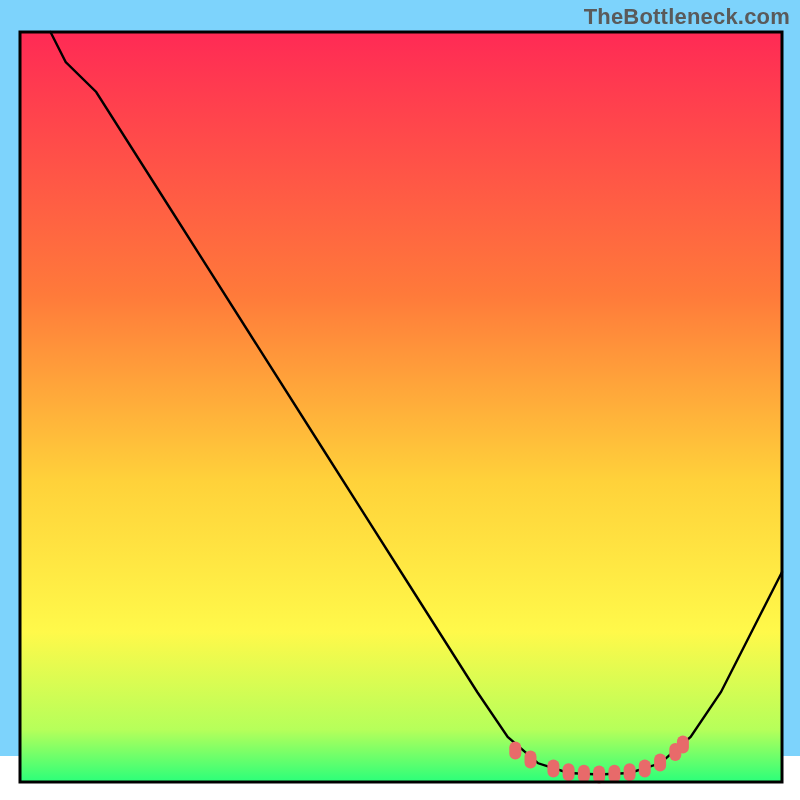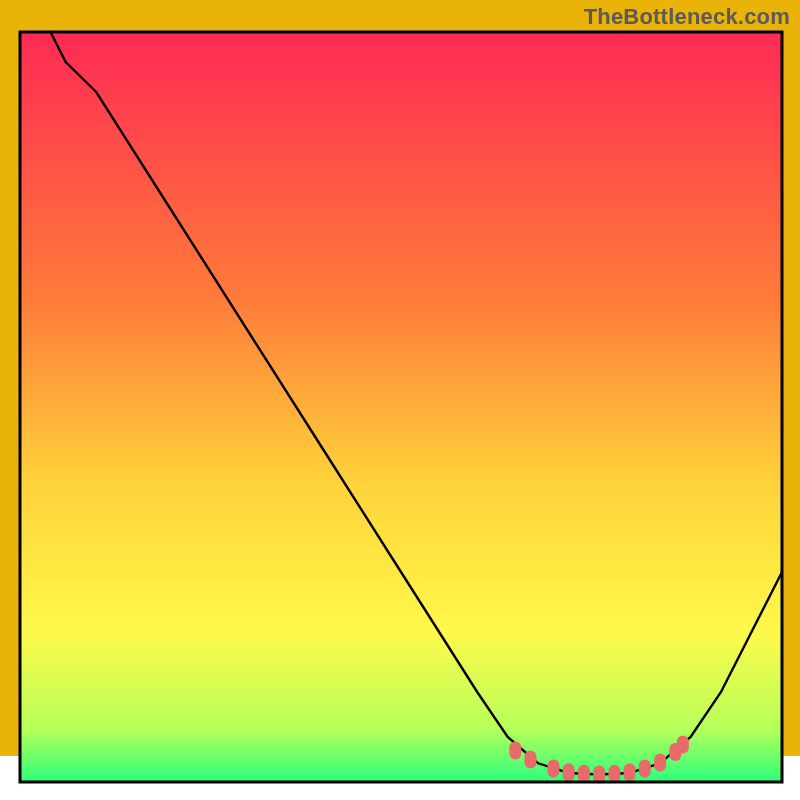--- a/index.html
+++ b/index.html
@@ -1,21 +1,21 @@
 <!DOCTYPE html>
 <html><head>
 <meta charset="utf-8">
 <style>
   * { margin: 0; padding: 0; box-sizing: border-box; }
   html, body { width: 800px; height: 800px; overflow: hidden; }
   .chart-container {
     position: relative;
     width: 800px;
     height: 756px;
-    background: #eab308;
+    background: #7dd3fc;
   }
   .watermark {
     position: absolute;
     top: 4px;
     right: 10px;
     font-family: Arial, Helvetica, sans-serif;
     font-size: 22px;
     font-weight: 600;
     color: #5a5a5a;
     letter-spacing: 0.2px;

